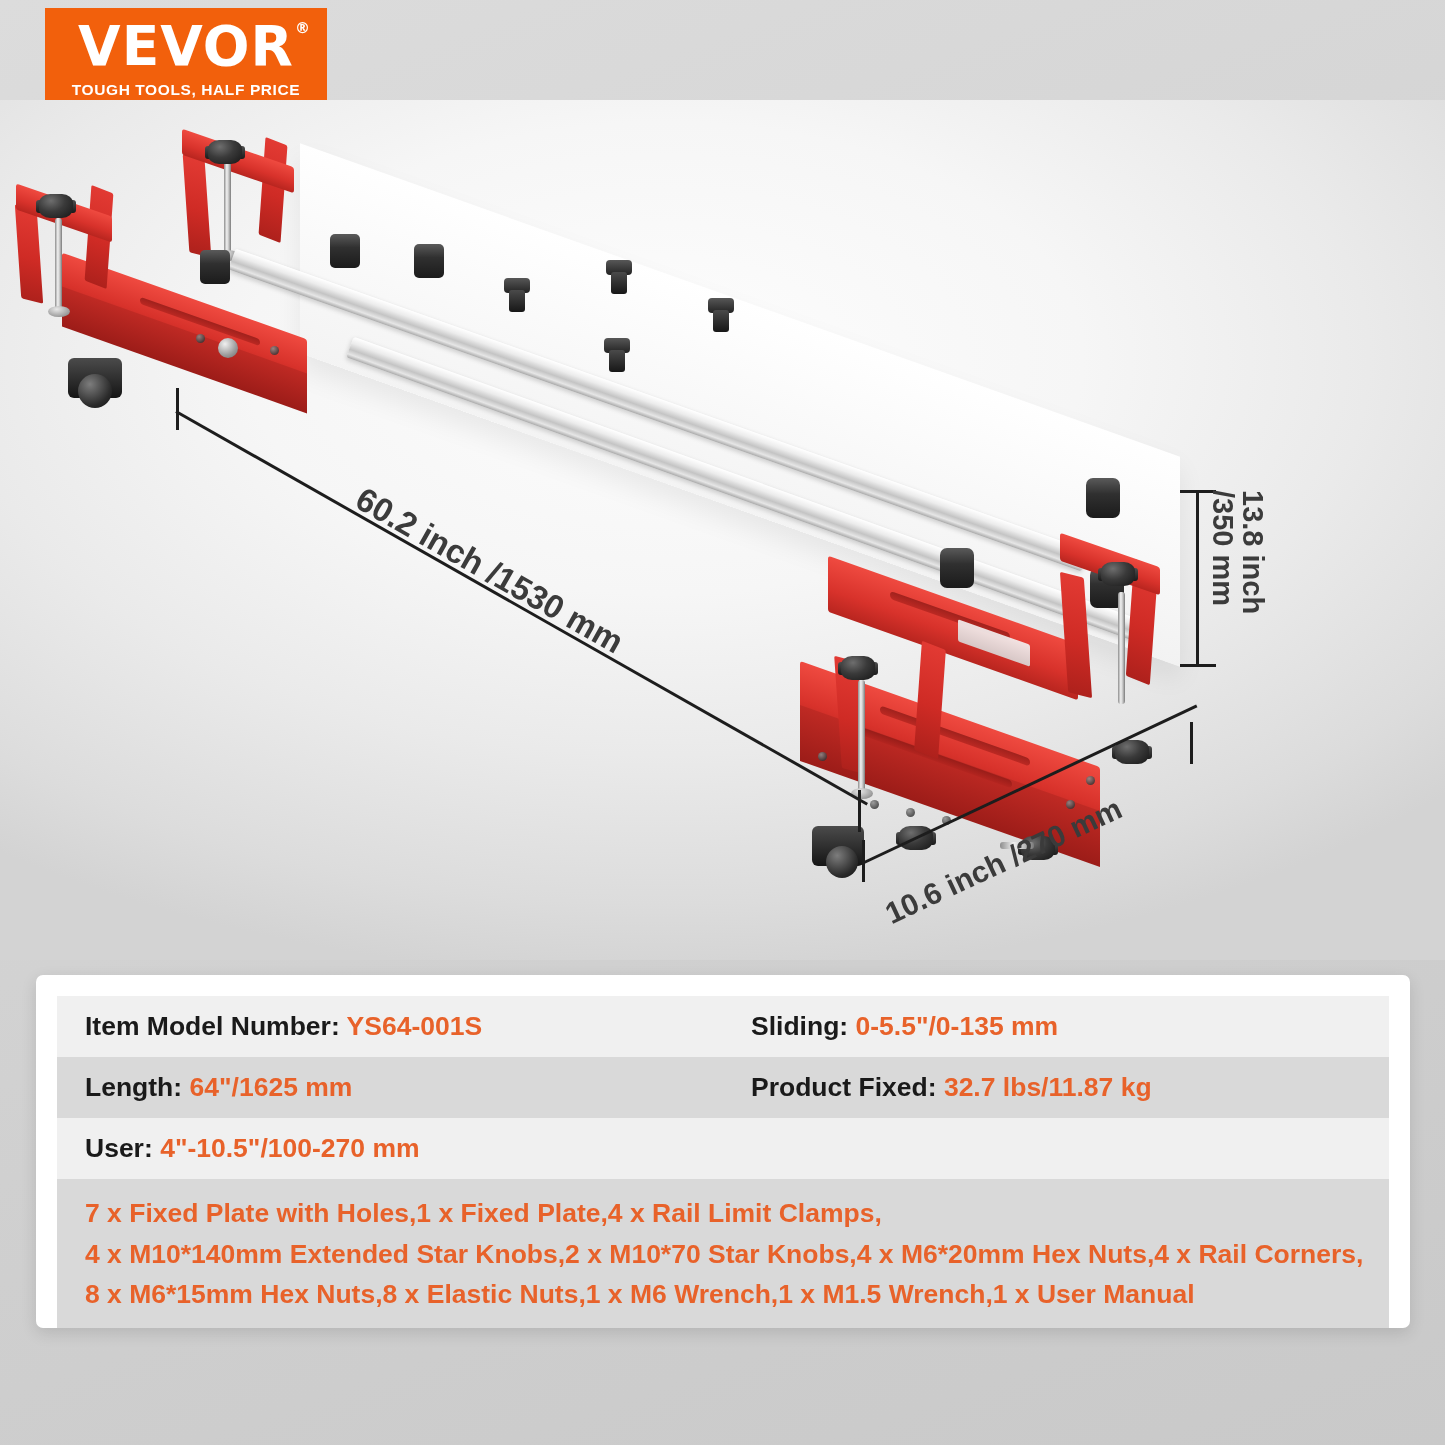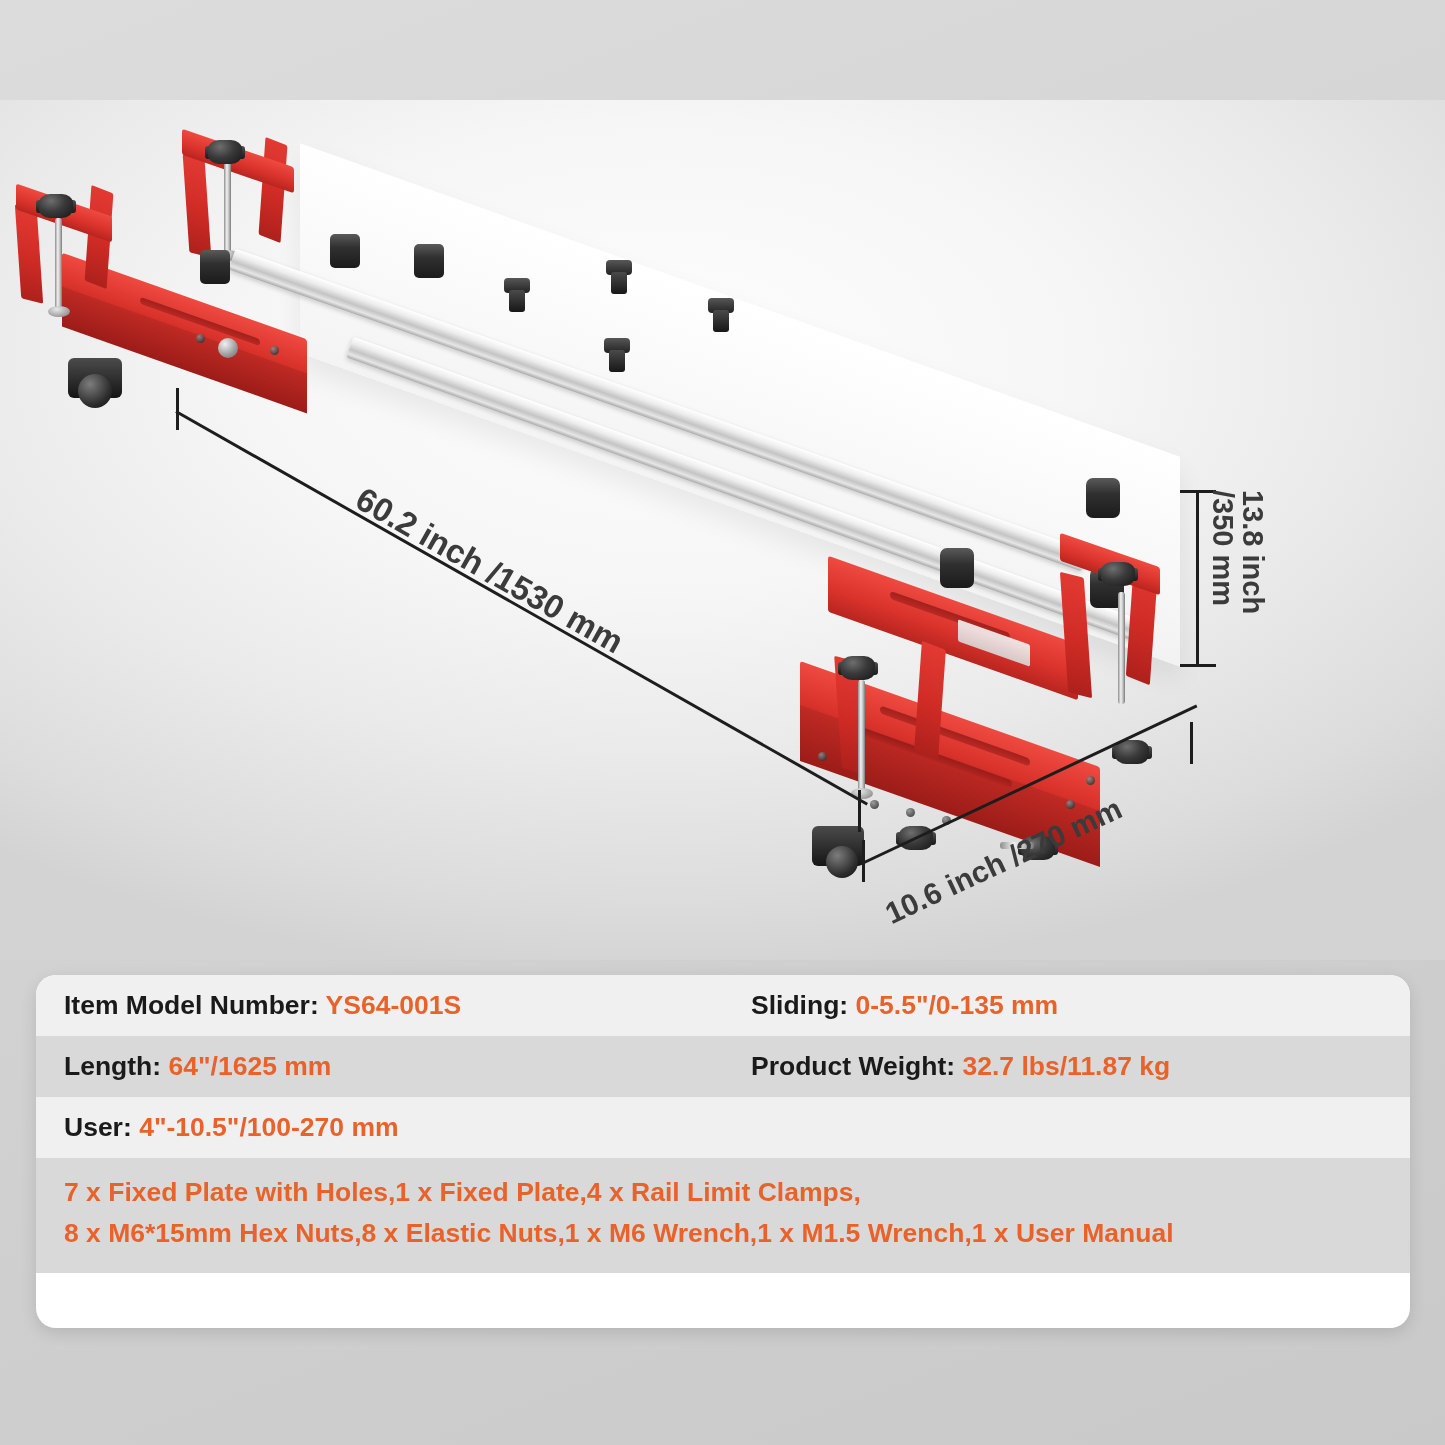--- a/index.html
+++ b/index.html
@@ -75,38 +75,42 @@
   .tick{position:absolute;background:#1d1d1d;width:3px;}
   .dimtxt{position:absolute;color:#3b3b3b;font-weight:700;white-space:nowrap;
     font-family:"Liberation Sans",sans-serif;}
   .d-len{font-size:33px;transform-origin:left top;transform:rotate(29.5deg);}
   .d-dep{font-size:30px;transform-origin:left top;transform:rotate(-25deg);}
   .d-hgt{font-size:29px;line-height:1.04;text-align:left;
     transform-origin:left top;transform:rotate(90deg);}
 
   
   .card{position:absolute;left:36px;top:975px;width:1374px;height:353px;
-    background:#ffffff;border-radius:20px;box-shadow:0 5px 16px rgba(0,0,0,.12);
-    padding:0;box-sizing:border-box;overflow:hidden;}
+    background:#ffffff;border-radius:7px;box-shadow:0 5px 16px rgba(0,0,0,.12);
+    padding:21px;box-sizing:border-box;overflow:hidden;}
   .grid{width:100%;}
   .row{display:flex;width:100%;}
   .row.light{background:#f0f0f0;}
   .row.dark{background:#d9d9d9;}
   .cell{width:50%;box-sizing:border-box;padding:14px 0 14px 28px;
     font-size:26.5px;font-weight:700;color:#1a1a1a;line-height:1.25;}
   .cell .val{color:#e8622a;}
   .acc{background:#d9d9d9;padding:14px 26px 20px 28px;}
   .acc .ln{font-size:26.5px;font-weight:700;color:#1a1a1a;line-height:1.52;white-space:nowrap;}
   .acc .val{color:#e8622a;}
 </style>
 </head>
 <body>
 
 <div class="page">
 
+  <div class="logo">
+    <div class="logo-word">VEVOR<span class="logo-reg">®</span></div>
+    <div class="logo-tag">TOUGH TOOLS, HALF PRICE</div>
+  </div>
 
   <div class="stage">
     <div class="floor"></div>
 
     <div class="prod">
 
       <div class="glass"></div>
 
       <div>
 
@@ -272,32 +276,33 @@
           <span class="val">0-5.5"/0-135 mm</span>
         </div>
       </div>
 
       <div class="row dark">
         <div class="cell">
           <span>Length:</span>
           <span class="val">64"/1625 mm</span>
         </div>
         <div class="cell">
-          <span>Product Weight:</span>
+          <span>Product Fixed:</span>
           <span class="val">32.7 lbs/11.87 kg</span>
         </div>
       </div>
 
       <div class="row light">
         <div class="cell">
           <span>User:</span>
           <span class="val">4"-10.5"/100-270 mm</span>
         </div>
       </div>
 
       <div class="acc">
         <div class="ln val">7 x Fixed Plate with Holes,1 x Fixed Plate,4 x Rail Limit Clamps,</div>
+        <div class="ln val">4 x M10*140mm Extended Star Knobs,2 x M10*70 Star Knobs,4 x M6*20mm Hex Nuts,4 x Rail Corners,</div>
         <div class="ln val">8 x M6*15mm Hex Nuts,8 x Elastic Nuts,1 x M6 Wrench,1 x M1.5 Wrench,1 x User Manual</div>
       </div>
 
     </div>
   </div>
 </div>
 
 </body></html>

